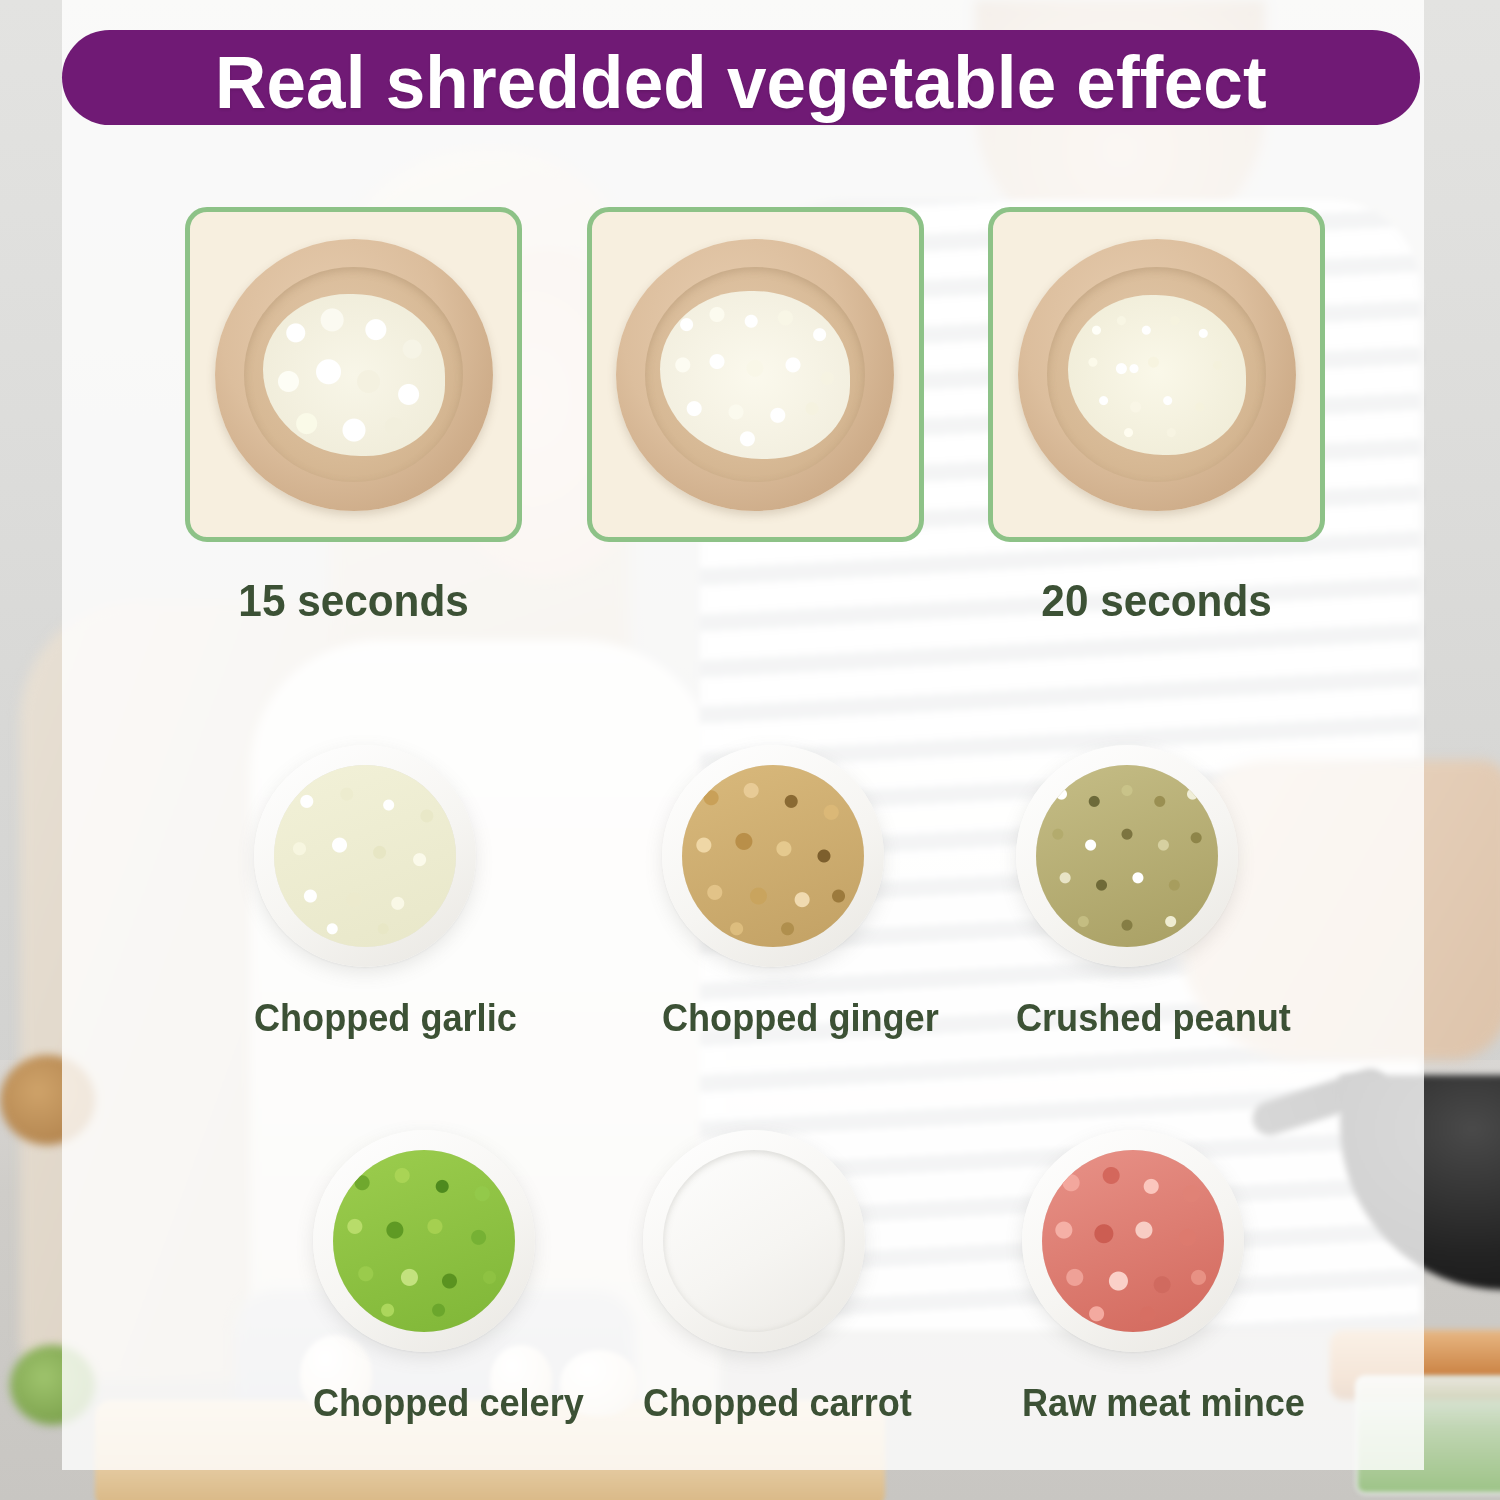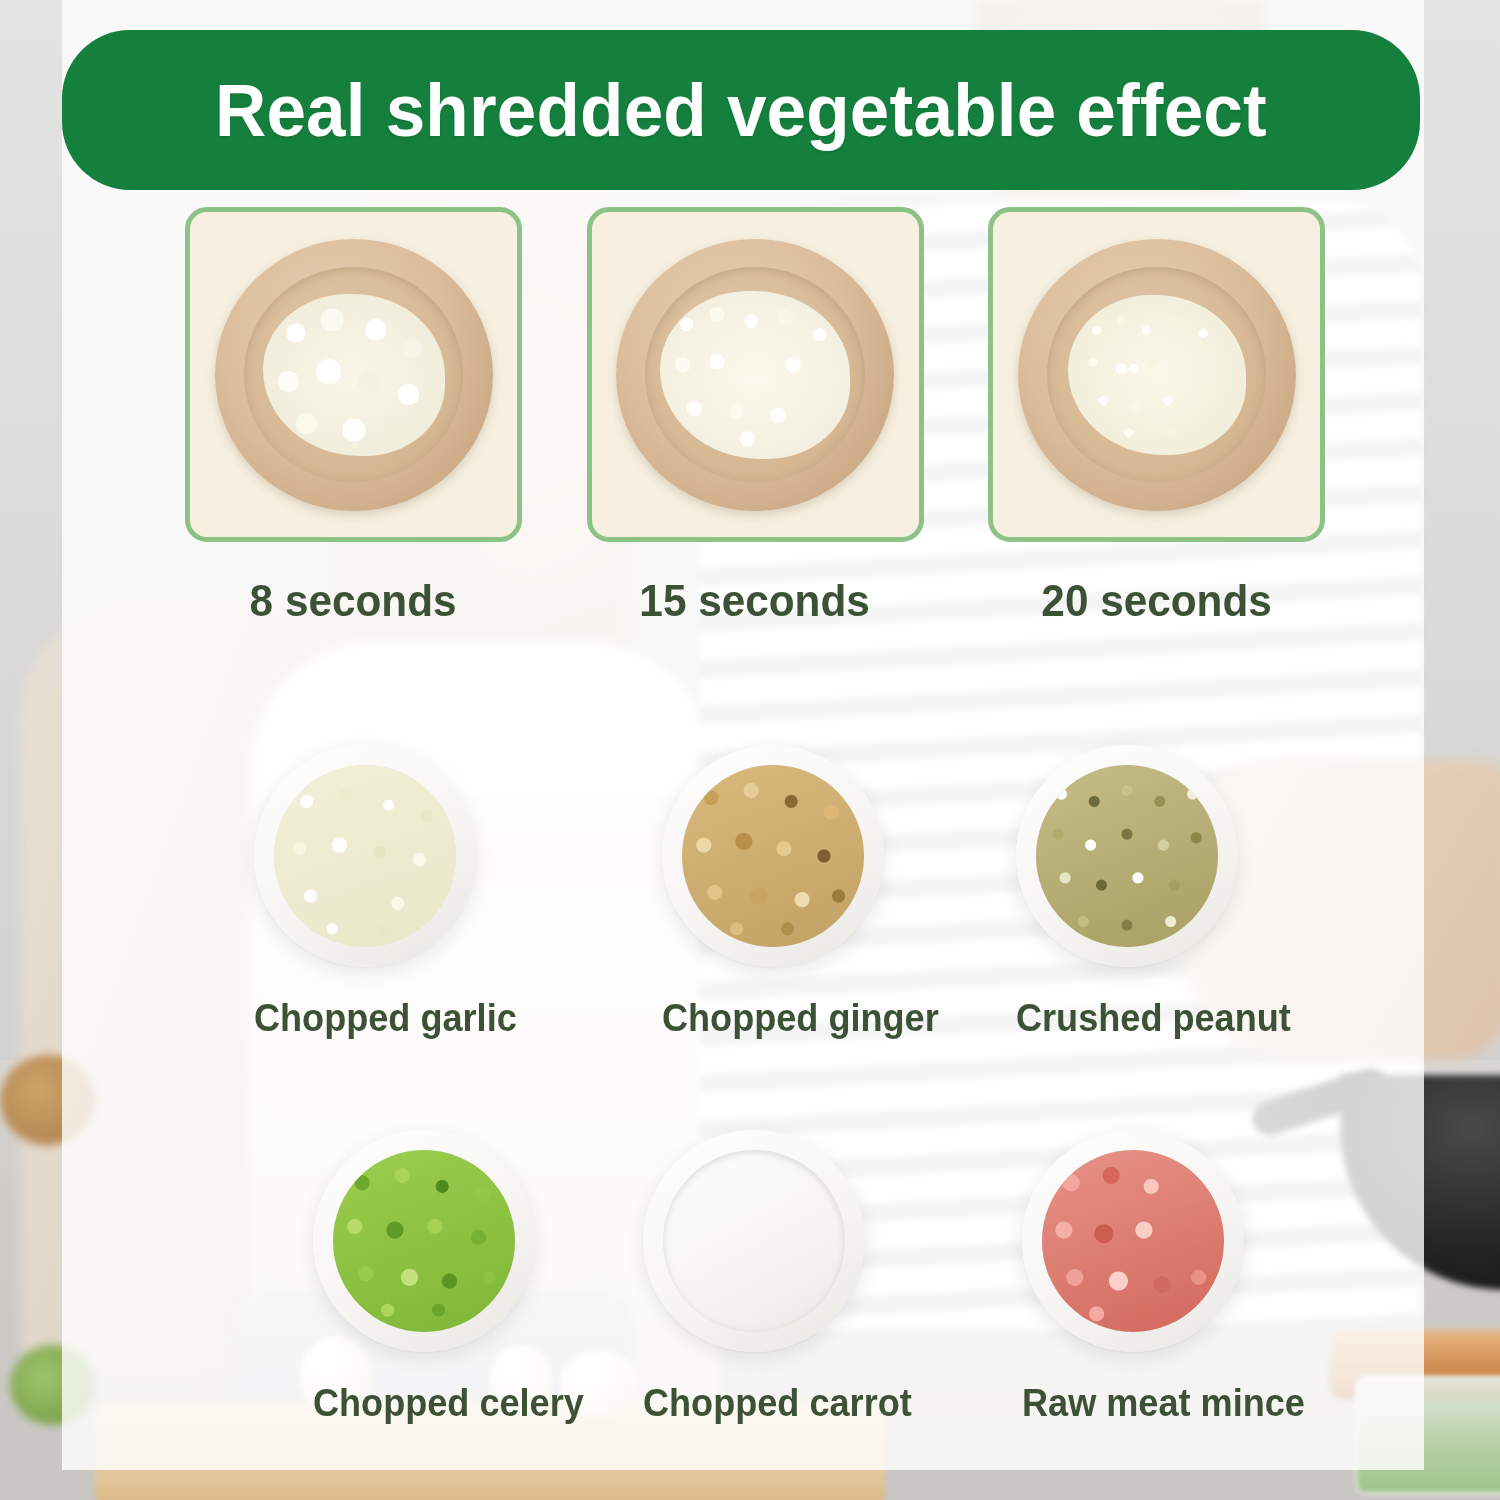--- a/index.html
+++ b/index.html
@@ -142,24 +142,24 @@
     background: rgba(255,255,255,0.80);
     pointer-events: none;
   }
 
   
   #content { position: absolute; inset: 0; }
 
   
   #banner {
     position: absolute;
-    left: 62px; top: 30px; width: 1358px; height: 160px;
-    background: #15803d;
+    left: 62px; top: 30px; width: 1358px; height: 95px;
+    background: #701a75;
     border-radius: 68px;
-    display: flex; align-items: center; justify-content: center;
+    display: flex; align-items: flex-end; justify-content: center;
   }
   #banner-title {
     color: #ffffff;
     font-size: 74px;
     font-weight: bold;
     font-family: "Liberation Sans Narrow", "Liberation Sans", sans-serif;
     letter-spacing: 0.2px;
     transform: scaleX(0.96);
     text-shadow: 0 2px 3px rgba(0,0,0,0.10);
     white-space: nowrap;
@@ -474,23 +474,20 @@
       <div class="mince mince-15"></div>
     </div>
     <div class="thumb">
       <div class="plate"></div>
       <div class="mince mince-20"></div>
     </div>
   </div>
 
   <div id="timing-row">
     <div class="timing-cell">
-      <span class="timing-label">8 seconds</span>
-    </div>
-    <div class="timing-cell">
       <span class="timing-label">15 seconds</span>
     </div>
     <div class="timing-cell">
       <span class="timing-label">20 seconds</span>
     </div>
   </div>
 
   <div id="bowl-grid">
 
     <div class="bowl-cell" style="left:22px;top:0px;">

